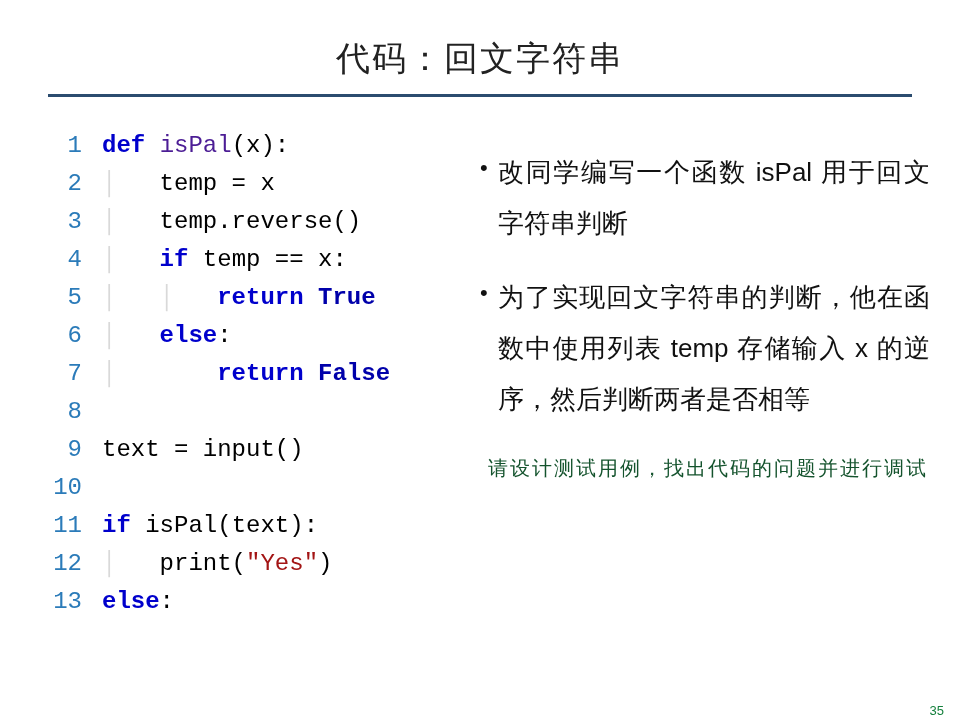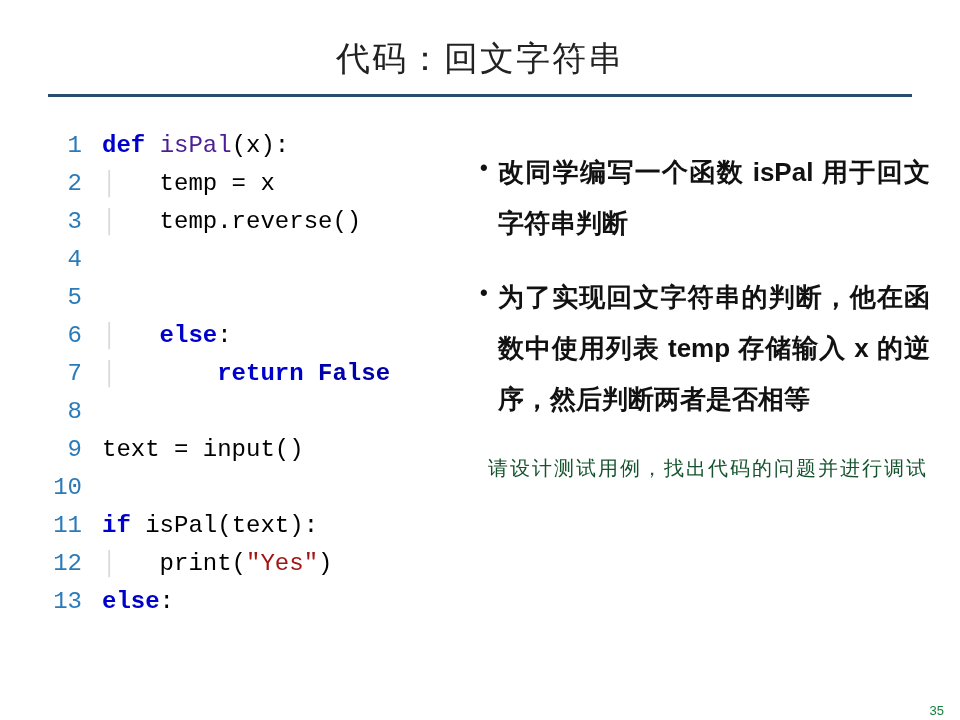--- a/index.html
+++ b/index.html
@@ -71,21 +71,20 @@
   .txt  { color: #000; }
   .bool { color: #0000aa; font-weight: 600; }
   .str  { color: #a31515; }
   .bullets {
     list-style: none;
     margin: 0;
     padding: 0;
     font-size: 26px;
     color: #111;
     line-height: 1.95;
-    font-weight: bold;
   }
   .bullets li {
     position: relative;
     padding-left: 18px;
     margin-bottom: 24px;
     text-align: justify;
   }
   .bullets li::before {
     content: "•";
     position: absolute;
@@ -118,22 +117,22 @@
   <div class="title">代码：回文字符串</div>
   <hr class="rule">
 
   <div class="content">
 
     <div class="code-col">
       <div class="code-block" id="code-block">
           <div class="code-line"><span class="lineno">1</span><span class="code-txt"><span class="kw">def</span> <span class="fn">isPal</span><span class="txt">(x):</span></span></div>
           <div class="code-line"><span class="lineno">2</span><span class="code-txt"><span class="guide">│   </span><span class="txt">temp = x</span></span></div>
           <div class="code-line"><span class="lineno">3</span><span class="code-txt"><span class="guide">│   </span><span class="txt">temp.reverse()</span></span></div>
-          <div class="code-line"><span class="lineno">4</span></div>
-          <div class="code-line"><span class="lineno">5</span></div>
+          <div class="code-line"><span class="lineno">4</span><span class="code-txt"><span class="guide">│   </span><span class="kw">if</span><span class="txt"> temp == x:</span></span></div>
+          <div class="code-line"><span class="lineno">5</span><span class="code-txt"><span class="guide">│   │   </span><span class="kw">return</span> <span class="bool">True</span></span></div>
           <div class="code-line"><span class="lineno">6</span><span class="code-txt"><span class="guide">│   </span><span class="kw">else</span><span class="txt">:</span></span></div>
           <div class="code-line"><span class="lineno">7</span><span class="code-txt"><span class="guide">│       </span><span class="kw">return</span> <span class="bool">False</span></span></div>
           <div class="code-line"><span class="lineno">8</span><span class="code-txt"></span></div>
           <div class="code-line"><span class="lineno">9</span><span class="code-txt"><span class="txt">text = input()</span></span></div>
           <div class="code-line"><span class="lineno">10</span><span class="code-txt"></span></div>
           <div class="code-line"><span class="lineno">11</span><span class="code-txt"><span class="kw">if</span><span class="txt"> isPal(text):</span></span></div>
           <div class="code-line"><span class="lineno">12</span><span class="code-txt"><span class="guide">│   </span><span class="txt">print(</span><span class="str">"Yes"</span><span class="txt">)</span></span></div>
           <div class="code-line"><span class="lineno">13</span><span class="code-txt"><span class="kw">else</span><span class="txt">:</span></span></div>
         </div>
     </div>

